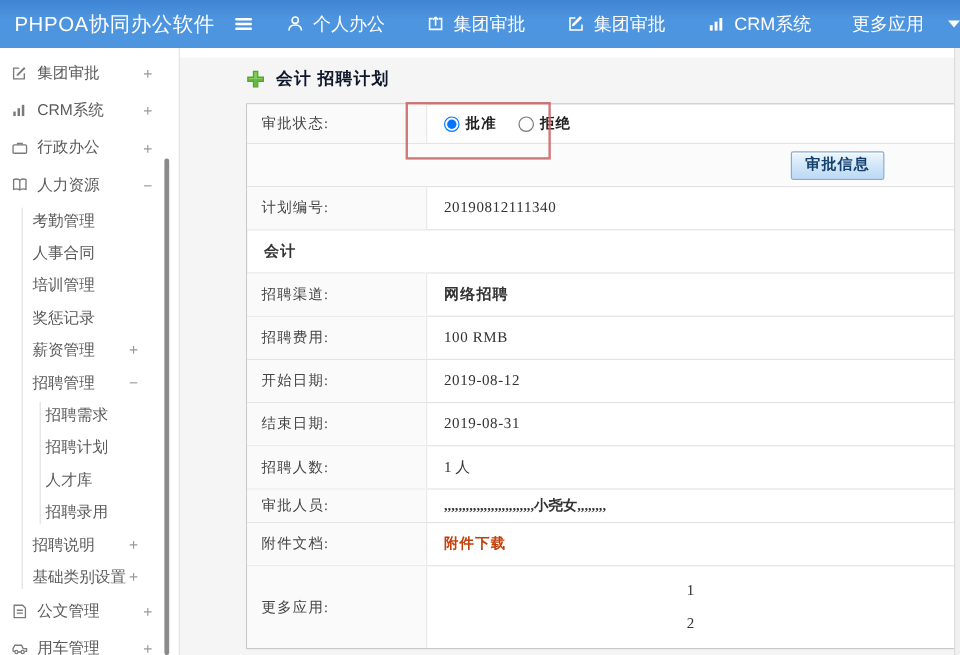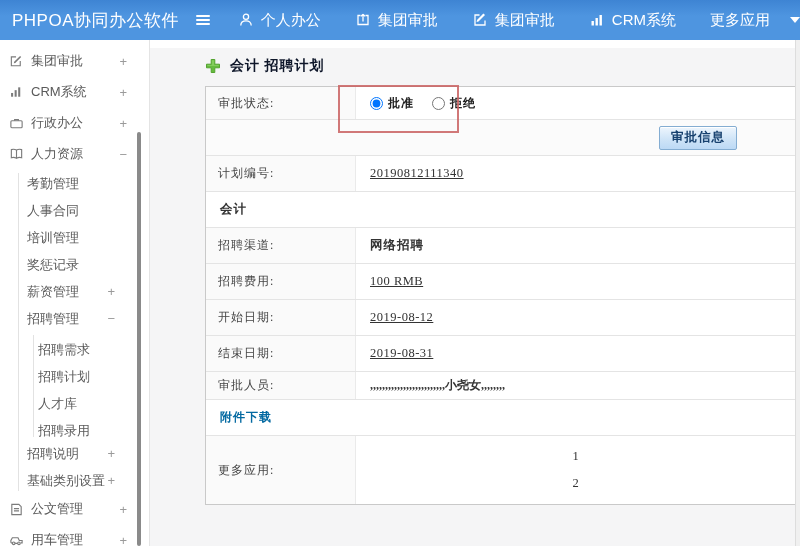--- a/index.html
+++ b/index.html
@@ -20,21 +20,21 @@
            border-top: 6px solid #fff; margin-left: -14px; cursor: pointer; }
 
   
   .main { display: flex; height: 506px; }
 
   
   .sidebar { width: 150px; background: #fff; border-right: 1px solid #e4e4e4; position: relative; padding-top: 6px; flex: none; }
   .s-item { position: relative; display: flex; align-items: center; color: #5a5a5a; font-size: 13px; cursor: pointer; white-space: nowrap; }
   .s-item.lvl1 { height: 30px; padding-left: 9px; margin-bottom: 1px; }
   .s-item.lvl2 { height: 27px; padding-left: 27px; }
-  .s-item.lvl3 { height: 27px; padding-left: 38px; align-items: flex-end; }
+  .s-item.lvl3 { height: 27px; padding-left: 38px; }
   .s-icon { width: 16px; display: flex; align-items: center; margin-right: 6px; flex: none; }
   .s-expand { position: absolute; right: 22px; color: #9a9a9a; font-size: 13px; }
   .lvl2 .s-expand { right: 34px; }
   .grpA { position: relative; }
   .grpA::before { content: ""; position: absolute; left: 18px; top: 3px; bottom: 3px; width: 1px; background: #e2e2e2; }
   .grpB { position: relative; }
   .grpB::before { content: ""; position: absolute; left: 33px; top: 3px; bottom: 3px; width: 1px; background: #e2e2e2; }
   .sb-scroll-thumb { position: absolute; left: 137px; top: 92px; width: 4px; height: 414px; background: #8a8a8a; border-radius: 2px; }
 
   
@@ -66,23 +66,23 @@
     font-family: "Liberation Serif", "DejaVu Serif", serif;
     font-size: 12.5px; font-weight: bold; color: #16406e; letter-spacing: 1px;
     padding: 2px 11px 3px; cursor: pointer; border-radius: 2px;
     border: 1px solid #84add2; background: linear-gradient(180deg, #eef6fd 0%, #cfe4f7 55%, #bcd9f5 100%);
     box-shadow: inset 0 1px 0 #fff;
   }
 
   .red-box { position: absolute; left: 132px; top: -2px; width: 121px; height: 48px;
              border: 2px solid rgba(201, 96, 96, 0.85); z-index: 5; pointer-events: none; }
 
-  .link { color: #0369a1; font-weight: bold; text-decoration: none; cursor: pointer; font-size: 12px; letter-spacing: 1px; }
+  .link { color: #c2410c; font-weight: bold; text-decoration: none; cursor: pointer; font-size: 12px; letter-spacing: 1px; }
   .lines { display: flex; flex-direction: column; justify-content: center; gap: 12px; padding: 8px 0; }
-  .mono-val { letter-spacing: .5px; text-decoration: underline; }
+  .mono-val { letter-spacing: .5px; }
 </style>
 </head>
 <body>
 
 <div class="topbar">
   <div class="logo">PHPOA协同办公软件</div>
 
   <div class="burger">
     <svg width="18" height="16" viewBox="0 0 18 16">
         <rect x="2" y="3" width="14" height="2" rx="1" fill="#fff"></rect>
@@ -315,27 +315,32 @@
       <div class="trow r-std">
         <div class="tlabel">开始日期:</div>
         <div class="tvalue mono-val">2019-08-12</div>
       </div>
 
       <div class="trow r-std">
         <div class="tlabel">结束日期:</div>
         <div class="tvalue mono-val">2019-08-31</div>
       </div>
 
+      <div class="trow r-std">
+        <div class="tlabel">招聘人数:</div>
+        <div class="tvalue">1 人</div>
+      </div>
 
       <div class="trow r-short">
         <div class="tlabel">审批人员:</div>
         <div class="tvalue" style="font-weight:bold;font-size:12px;">,,,,,,,,,,,,,,,,,,,,,,,,,小尧女,,,,,,,,</div>
       </div>
 
       <div class="trow r-std">
+        <div class="tlabel">附件文档:</div>
         <div class="tvalue">
           <a class="link">附件下载</a>
         </div>
       </div>
 
       <div class="trow r-tall">
         <div class="tlabel">更多应用:</div>
         <div class="tvalue lines">
           <span>1</span>
           <span>2</span>

